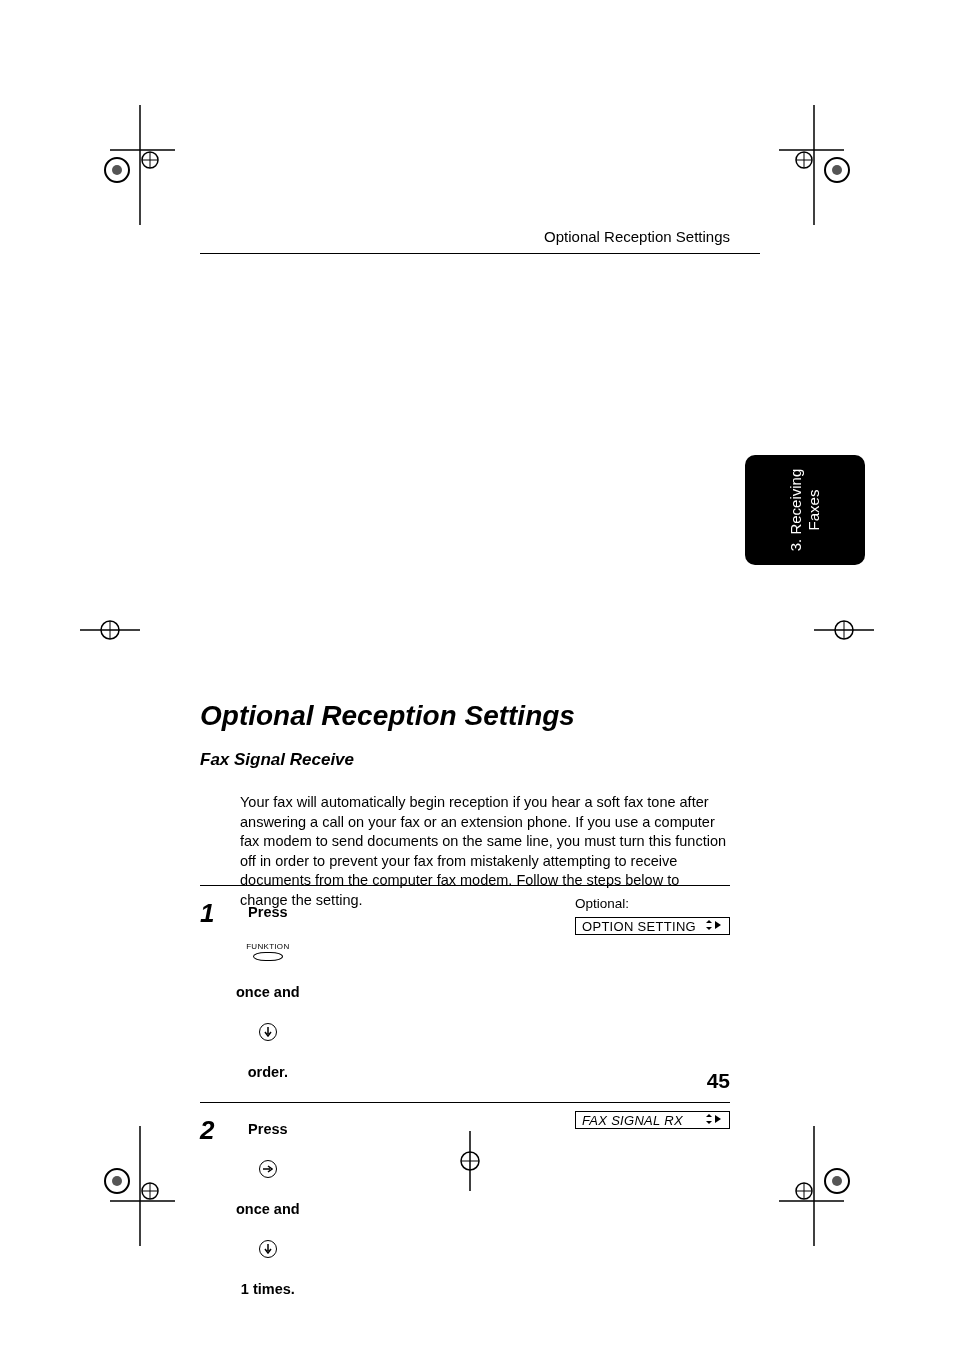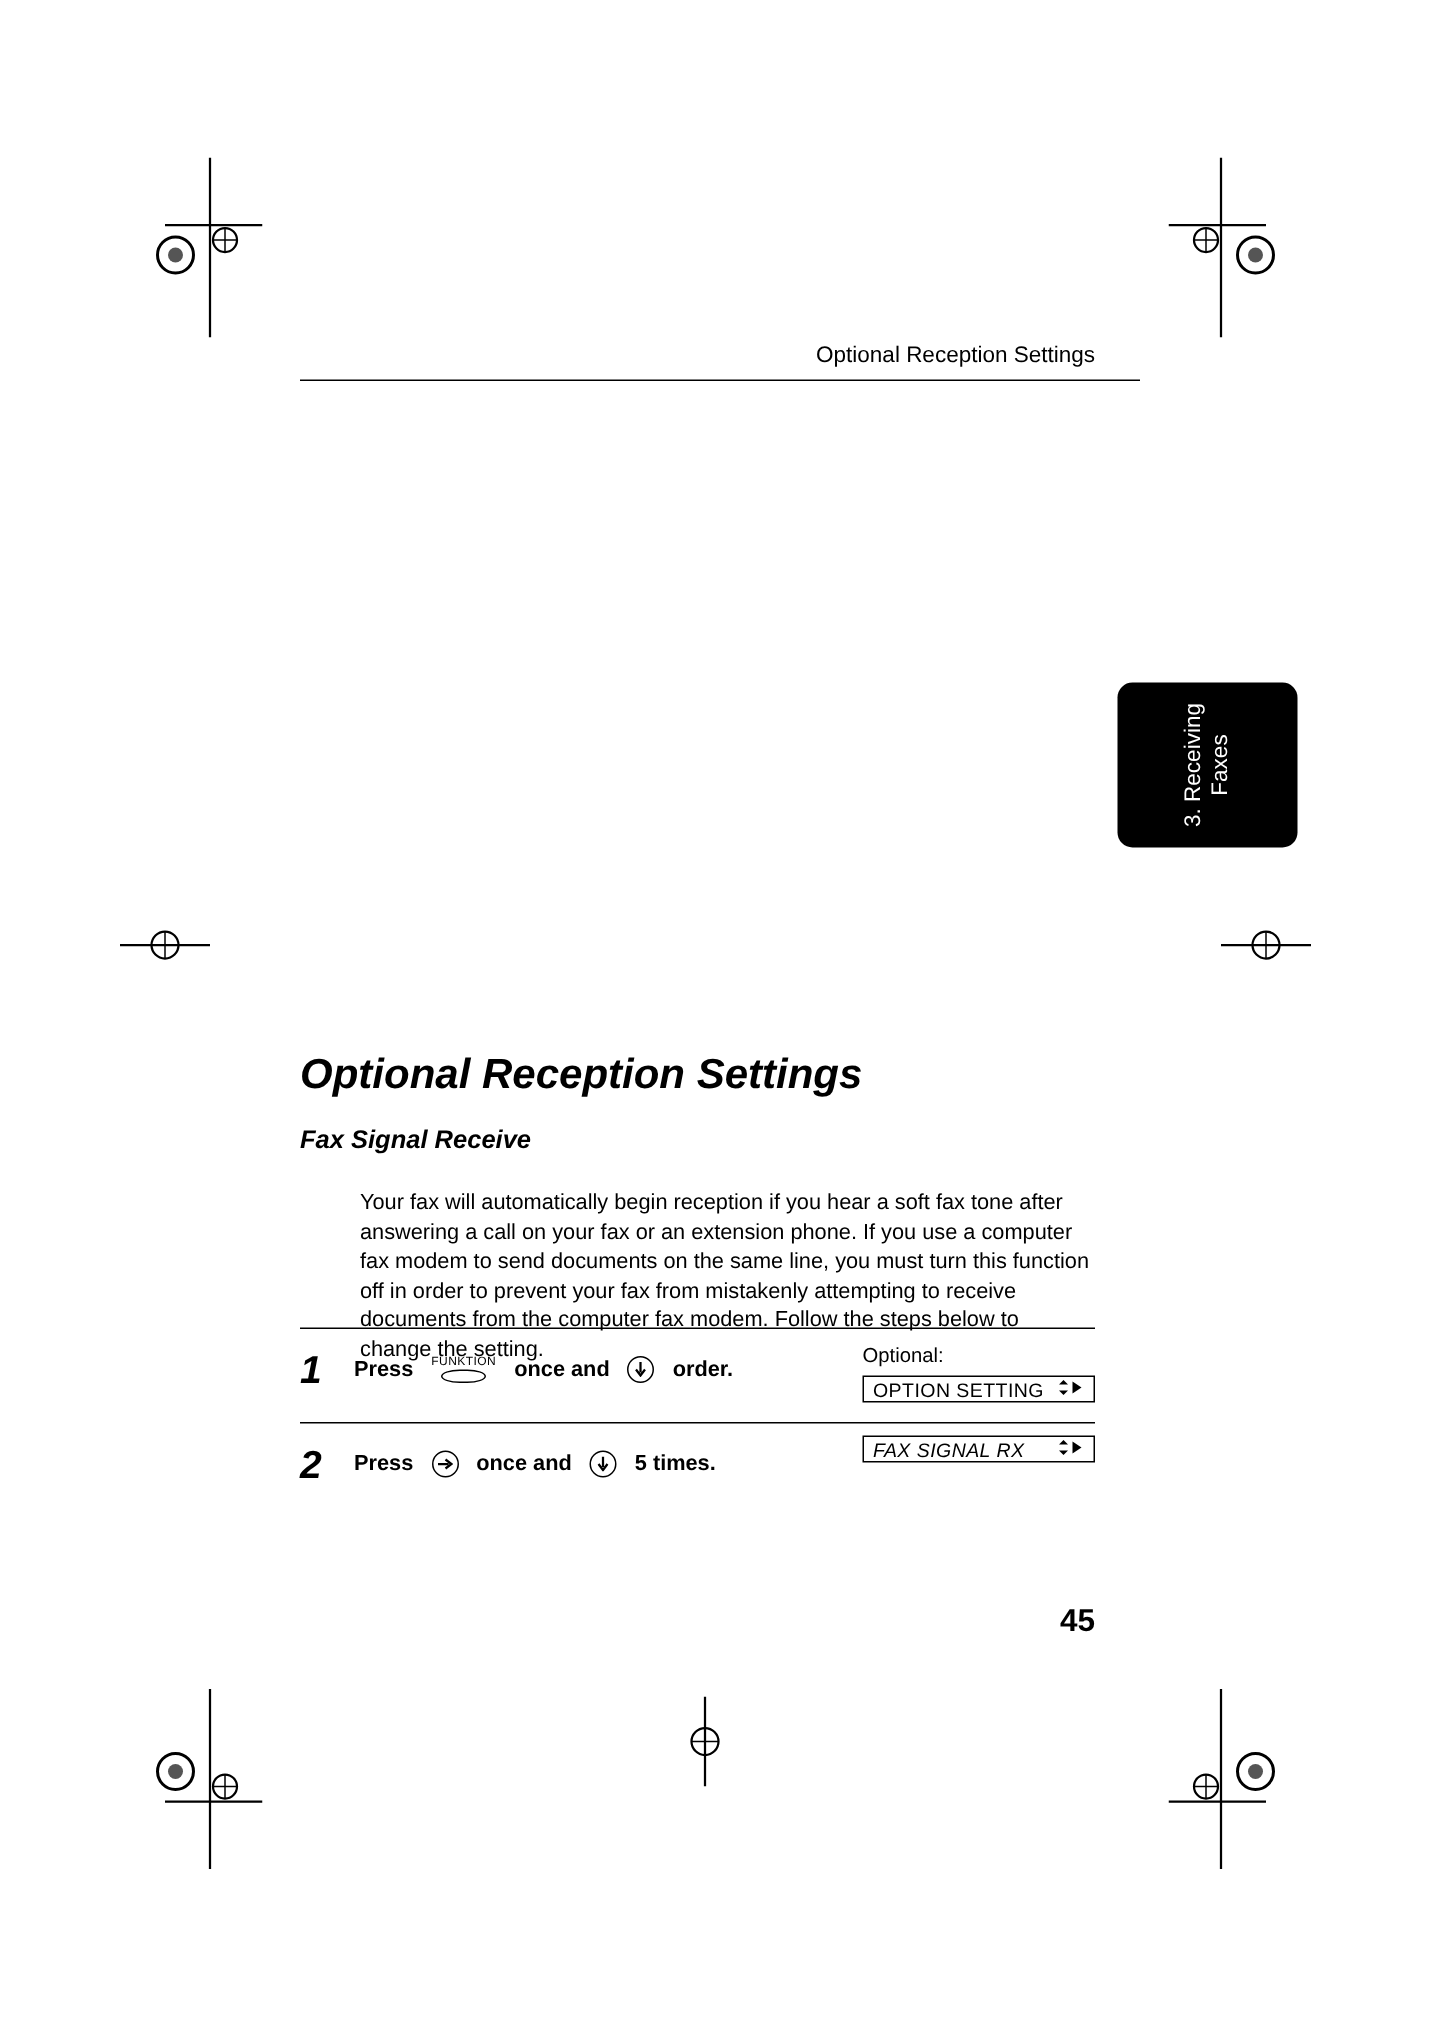--- a/index.html
+++ b/index.html
@@ -113,22 +113,23 @@
       width: 18px;
       line-height: 1;
       margin-top: -2px;
     }
     .step-body {
       font-size: 14.5px;
       font-weight: bold;
       display: flex;
       align-items: center;
       flex-wrap: wrap;
-      gap: 10px;
+      gap: 23px;
       padding-top: 2px;
+      flex-direction: column;
     }
     .step-right {
       position: absolute;
       right: 0;
       top: 10px;
       width: 155px;
     }
     .display-label {
       font-size: 13.5px;
       margin-bottom: 6px;
@@ -311,21 +312,21 @@
           <svg width="10" height="8">
               <path d="M0 4 L7 4 M5 1 L9 4 L5 7" stroke="#000" stroke-width="1.5" fill="none"></path>
             </svg>
         </span>
         <span>once and</span>
         <span class="round-btn">
           <svg width="8" height="10">
               <path d="M4 0 L4 7 M1 5 L4 9 L7 5" stroke="#000" stroke-width="1.5" fill="none"></path>
             </svg>
         </span>
-        <span>5 times.</span>
+        <span>1 times.</span>
       </div>
       <div class="step-right" style="top:8px;font-style:italic;">
         <div class="lcd">
           <span>FAX SIGNAL RX</span>
           <span class="nav-arrows">
             <svg width="18" height="14">
               <path d="M4 2 L7 5 L1 5 Z" fill="#000"></path>
               <path d="M4 12 L7 9 L1 9 Z" fill="#000"></path>
               <path d="M10 3 L16 7 L10 11 Z" fill="#000"></path>
             </svg>

